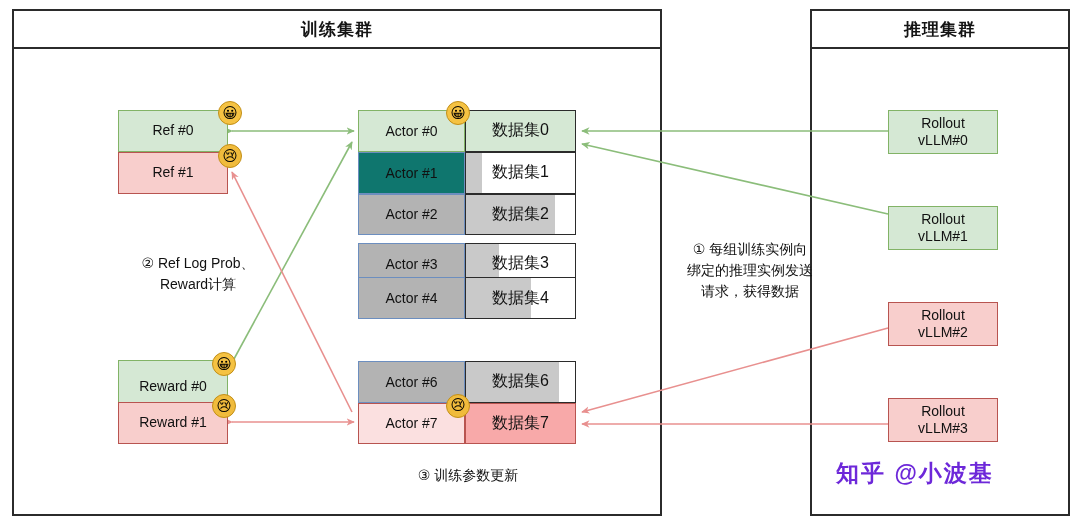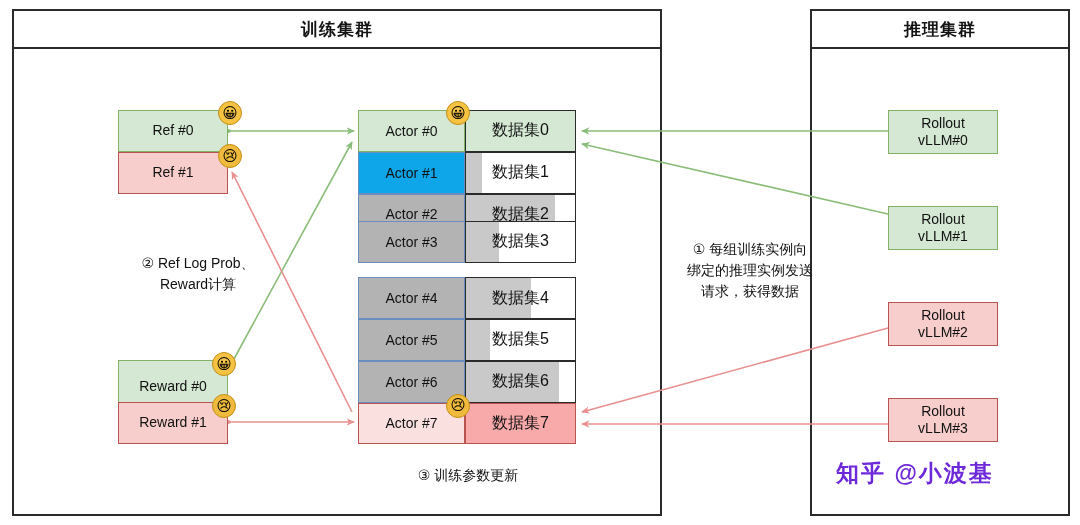--- a/index.html
+++ b/index.html
@@ -138,62 +138,53 @@
           <span>Actor #0</span>
         </div>
         <div class="dcell green-cell">
           <span class="dlabel">数据集0</span>
         </div>
       </div>
       <div class="emoji" style="left: 88px; top: -9px;">
         <span>😀</span>
       </div>
       <div class="trow" style="top: 41.8px;">
-        <div class="acell" style="background: #0ea5e9; border: 1px solid rgb(108, 142, 191);">
+        <div class="acell" style="background: #0f766e; border: 1px solid rgb(108, 142, 191);">
           <span>Actor #1</span>
         </div>
         <div class="dcell">
           <div class="dfill" style="width: 15%;"></div>
           <span class="dlabel">数据集1</span>
         </div>
       </div>
       <div class="trow" style="top: 83.6px;">
         <div class="acell" style="background: rgb(179, 179, 179); border: 1px solid rgb(108, 142, 191);">
           <span>Actor #2</span>
         </div>
         <div class="dcell">
           <div class="dfill" style="width: 82%;"></div>
           <span class="dlabel">数据集2</span>
         </div>
       </div>
-      <div class="trow" style="top: 111px;">
+      <div class="trow" style="top: 133px;">
         <div class="acell" style="background: rgb(179, 179, 179); border: 1px solid rgb(108, 142, 191);">
           <span>Actor #3</span>
         </div>
         <div class="dcell">
           <div class="dfill" style="width: 30%;"></div>
           <span class="dlabel">数据集3</span>
         </div>
       </div>
       <div class="trow" style="top: 167.2px;">
         <div class="acell" style="background: rgb(179, 179, 179); border: 1px solid rgb(108, 142, 191);">
           <span>Actor #4</span>
         </div>
         <div class="dcell">
           <div class="dfill" style="width: 60%;"></div>
           <span class="dlabel">数据集4</span>
-        </div>
-      </div>
-      <div class="trow" style="top: 209px;">
-        <div class="acell" style="background: rgb(179, 179, 179); border: 1px solid rgb(108, 142, 191);">
-          <span>Actor #5</span>
-        </div>
-        <div class="dcell">
-          <div class="dfill" style="width: 22%;"></div>
-          <span class="dlabel">数据集5</span>
         </div>
       </div>
       <div class="trow" style="top: 250.8px;">
         <div class="acell" style="background: rgb(179, 179, 179); border: 1px solid rgb(108, 142, 191);">
           <span>Actor #6</span>
         </div>
         <div class="dcell">
           <div class="dfill" style="width: 85%;"></div>
           <span class="dlabel">数据集6</span>
         </div>

